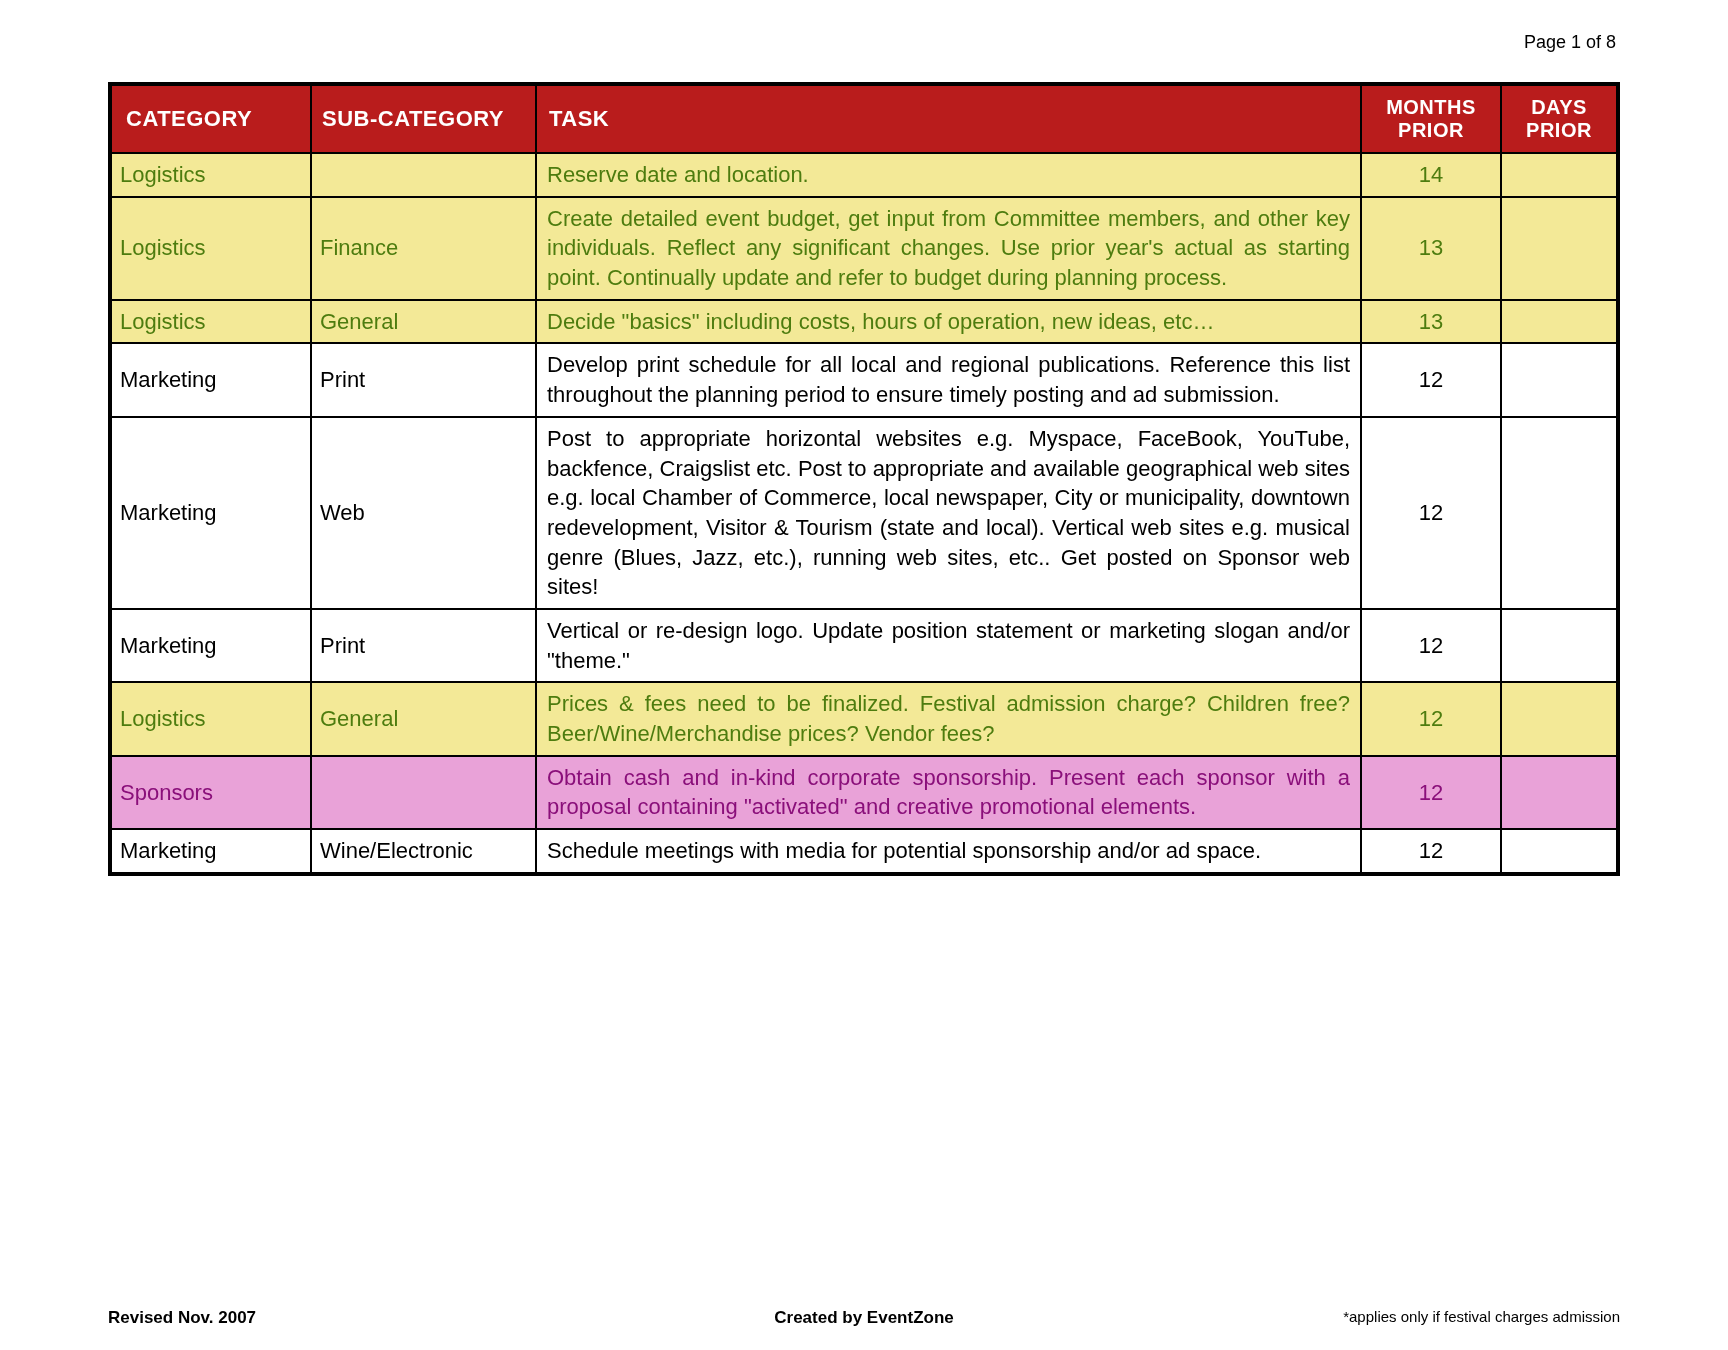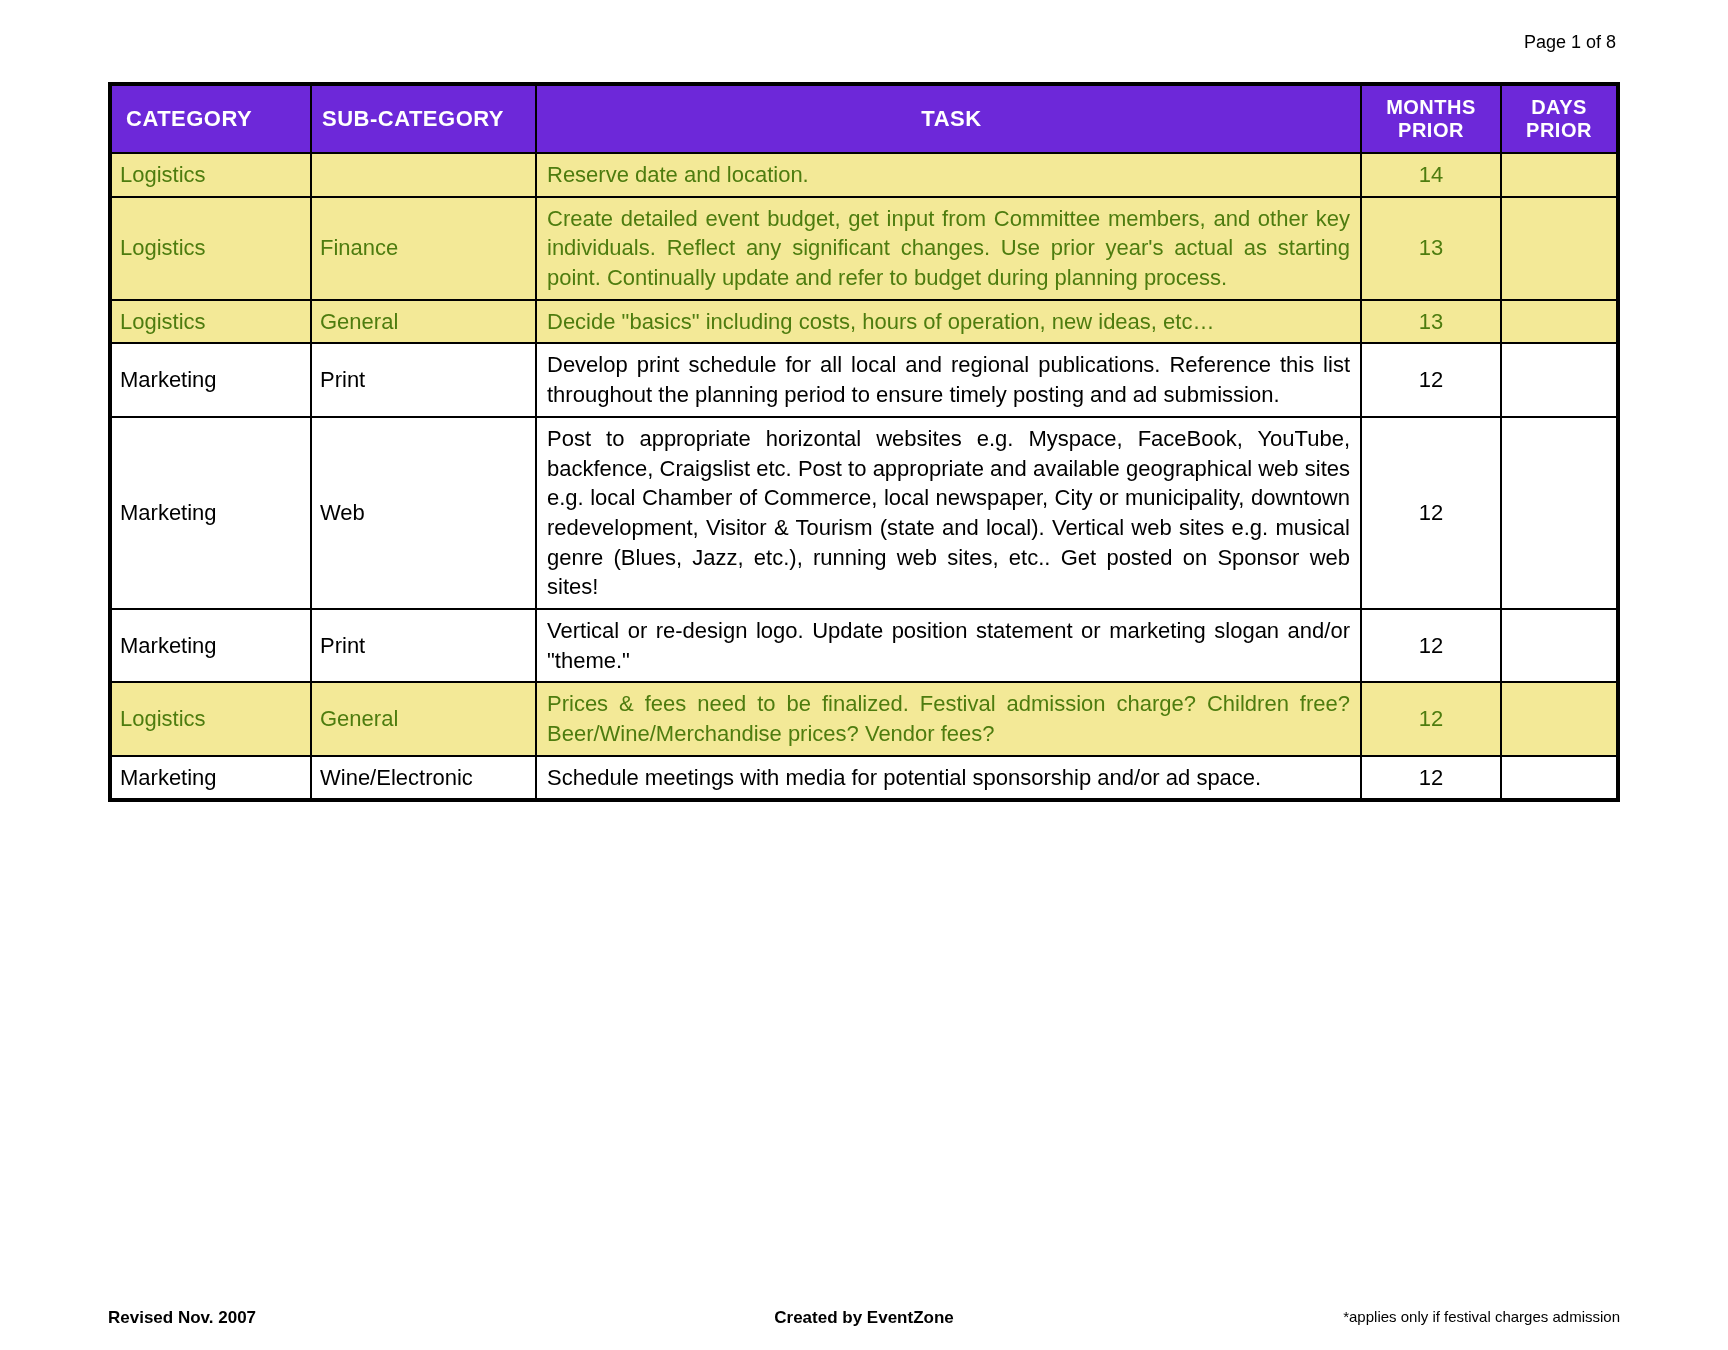--- a/index.html
+++ b/index.html
@@ -31,34 +31,34 @@
     font-weight: 900;
     color: #8a0f7a;
     font-style: italic;
     letter-spacing: 0.5px;
   }
   table {
     width: 100%;
     border-collapse: collapse;
   }
   th {
-    background: #6d28d9;
+    background: #b91c1c;
     color: #fff;
     font-weight: 700;
     font-size: 22px;
     padding: 10px 6px;
     border: 2px solid #000;
     vertical-align: middle;
     line-height: 1.15;
     letter-spacing: 0.5px;
     margin-top: 30px;
   }
   th.cat { width: 200px; text-align: left; padding-left: 14px; }
   th.sub { width: 225px; text-align: left; padding-left: 10px; }
-  th.task { text-align: center; padding-left: 12px; }
+  th.task { text-align: left; padding-left: 12px; }
   th.mon { width: 140px; text-align: center; font-size: 20px; }
   th.day { width: 116px; text-align: center; font-size: 20px; }
   td {
     border: 2px solid #000;
     font-size: 22px;
     padding: 4px 8px;
     vertical-align: middle;
     line-height: 1.35;
     color: #000;
   }
@@ -141,20 +141,27 @@
           <td class="num">12</td>
           <td class="num"></td>
         </tr>
         <tr class="yellow">
           <td class="cat">Logistics</td>
           <td class="sub">General</td>
           <td class="task">Prices &amp; fees need to be finalized. Festival admission charge? Children free?  Beer/Wine/Merchandise prices? Vendor fees?</td>
           <td class="num">12</td>
           <td class="num"></td>
         </tr>
+        <tr class="pink">
+          <td class="cat">Sponsors</td>
+          <td class="sub"></td>
+          <td class="task">Obtain cash and in-kind corporate sponsorship. Present each sponsor with a proposal containing "activated" and creative promotional elements.</td>
+          <td class="num">12</td>
+          <td class="num"></td>
+        </tr>
         <tr class="white">
           <td class="cat">Marketing</td>
           <td class="sub">Wine/Electronic</td>
           <td class="task">Schedule meetings with media for potential sponsorship and/or ad space.</td>
           <td class="num">12</td>
           <td class="num"></td>
         </tr>
       </tbody>
   </table>
 </div>

